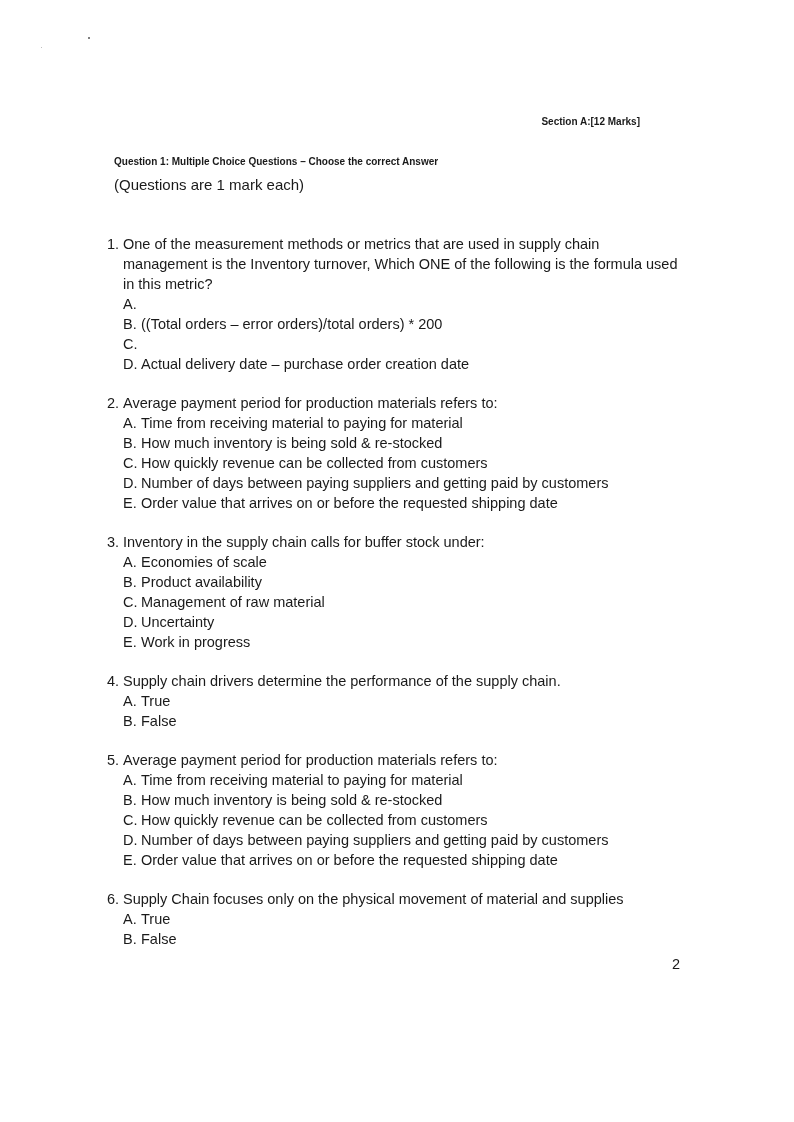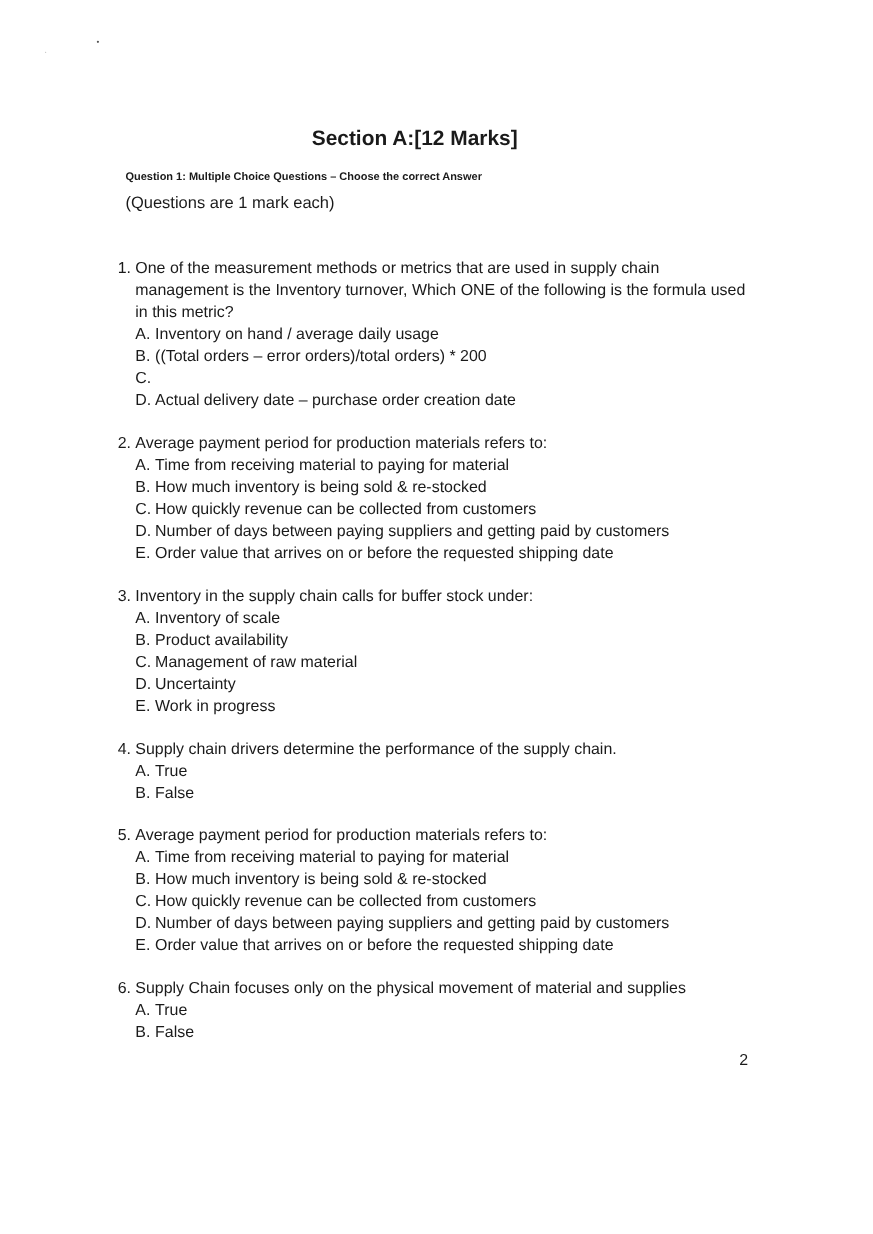--- a/index.html
+++ b/index.html
@@ -1,20 +1,20 @@
 <!DOCTYPE html>
 <html><head>
   <meta charset="utf-8">
   <style>
     html, body { margin: 0; padding: 0; background: #ffffff; }
     body { width: 794px; height: 1122px; position: relative; overflow: hidden;
       font-family: "Liberation Sans", sans-serif; color: #1a1a1a; }
     .page { position: absolute; left: 0; top: 0; width: 794px; height: 1122px; }
     .speck { position: absolute; width: 2px; height: 2px; background: #555; border-radius: 1px; }
-    .section-head { position: absolute; left: 114px; top: 116px; width: 526px; font-weight: bold; font-size: 19px; display: flex; justify-content: center; }
+    .section-head { position: absolute; left: 114px; top: 116px; width: 526px; font-weight: bold; font-size: 10px; display: flex; justify-content: flex-end; }
     .q-title { position: absolute; left: 114px; top: 156px; font-weight: bold; font-size: 10px; }
     .q-sub { position: absolute; left: 114px; top: 176px; font-size: 15px; }
     .questions { position: absolute; left: 107px; top: 234px; width: 580px; font-size: 14.5px; line-height: 20px; }
     .question { margin-bottom: 19px; }
     .q-stem { display: flex; }
     .q-num { width: 16px; flex: none; }
     .q-text { flex: 1; }
     .opt { padding-left: 16px; display: flex; }
     .opt-letter { width: 18px; flex: none; }
     .page-num { position: absolute; left: 672px; top: 956px; font-size: 14.5px; }
@@ -35,21 +35,20 @@
   <div class="q-sub">(Questions are 1 mark each)</div>
 
   <div class="questions" id="questions">
       <div class="question">
         <div class="q-stem">
           <span class="q-num">1.</span>
           <span class="q-text">One of the measurement methods or metrics that are used in supply chain management is the Inventory turnover, Which ONE of the following is the formula used in this metric?</span>
         </div>
         <div class="opt">
           <span class="opt-letter">A.</span>
-          <span>Inventory on hand / average daily usage</span>
         </div>
         <div class="opt">
           <span class="opt-letter">B.</span>
           <span>((Total orders – error orders)/total orders) * 200</span>
         </div>
         <div class="opt">
           <span class="opt-letter">C.</span>
         </div>
         <div class="opt">
           <span class="opt-letter">D.</span>
@@ -82,21 +81,21 @@
           <span>Order value that arrives on or before the requested shipping date</span>
         </div>
       </div>
       <div class="question">
         <div class="q-stem">
           <span class="q-num">3.</span>
           <span class="q-text">Inventory in the supply chain calls for buffer stock under:</span>
         </div>
         <div class="opt">
           <span class="opt-letter">A.</span>
-          <span>Inventory of scale</span>
+          <span>Economies of scale</span>
         </div>
         <div class="opt">
           <span class="opt-letter">B.</span>
           <span>Product availability</span>
         </div>
         <div class="opt">
           <span class="opt-letter">C.</span>
           <span>Management of raw material</span>
         </div>
         <div class="opt">

